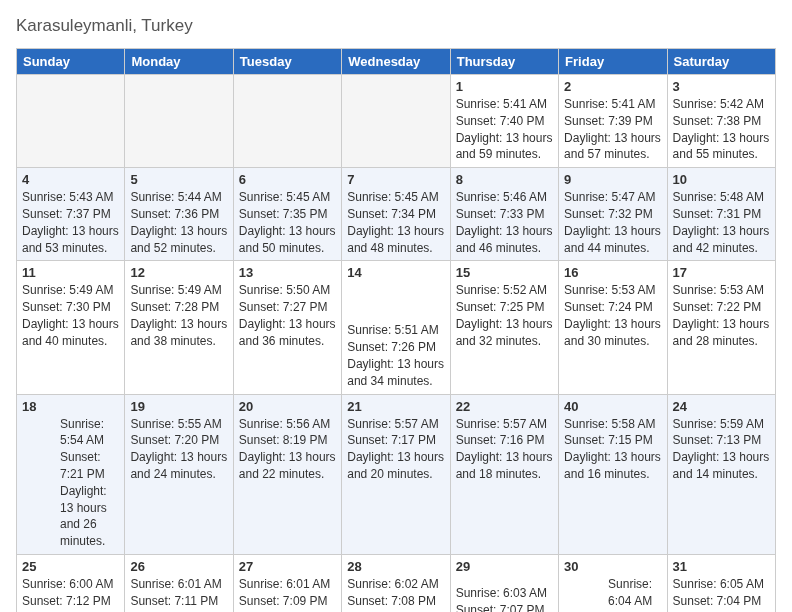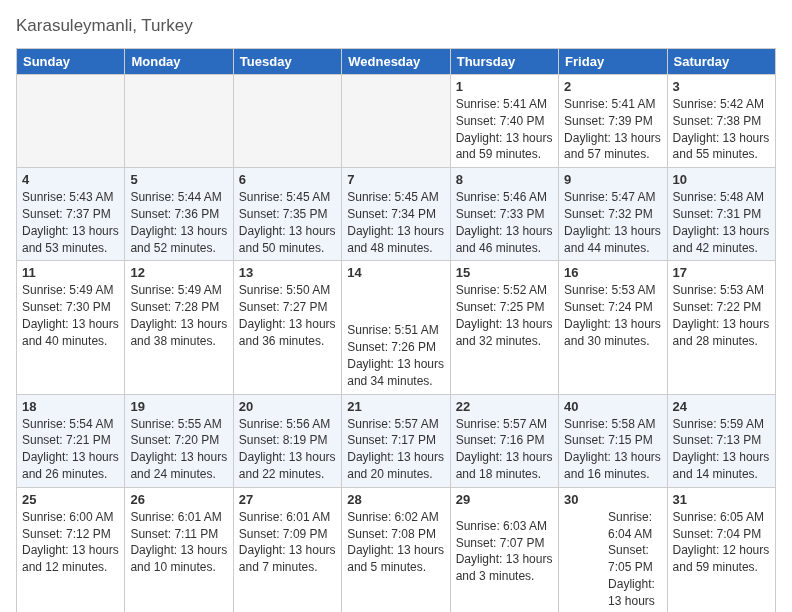--- a/index.html
+++ b/index.html
@@ -234,21 +234,21 @@
           <span class="day-num">17</span>
           <div class="day-info" style="white-space: pre-line;">Sunrise: 5:53 AM
 Sunset: 7:22 PM
 Daylight: 13 hours
 and 28 minutes.</div>
         </td>
       </tr>
       <tr>
         <td>
           <span class="day-num">18</span>
-          <div class="day-info" style="white-space: pre-line;">Sunrise: 5:54 AM
+          <div class="day-info" style="white-space: pre-line; margin-left: 38px;">Sunrise: 5:54 AM
 Sunset: 7:21 PM
 Daylight: 13 hours
 and 26 minutes.</div>
         </td>
         <td>
           <span class="day-num">19</span>
           <div class="day-info" style="white-space: pre-line;">Sunrise: 5:55 AM
 Sunset: 7:20 PM
 Daylight: 13 hours
 and 24 minutes.</div>

